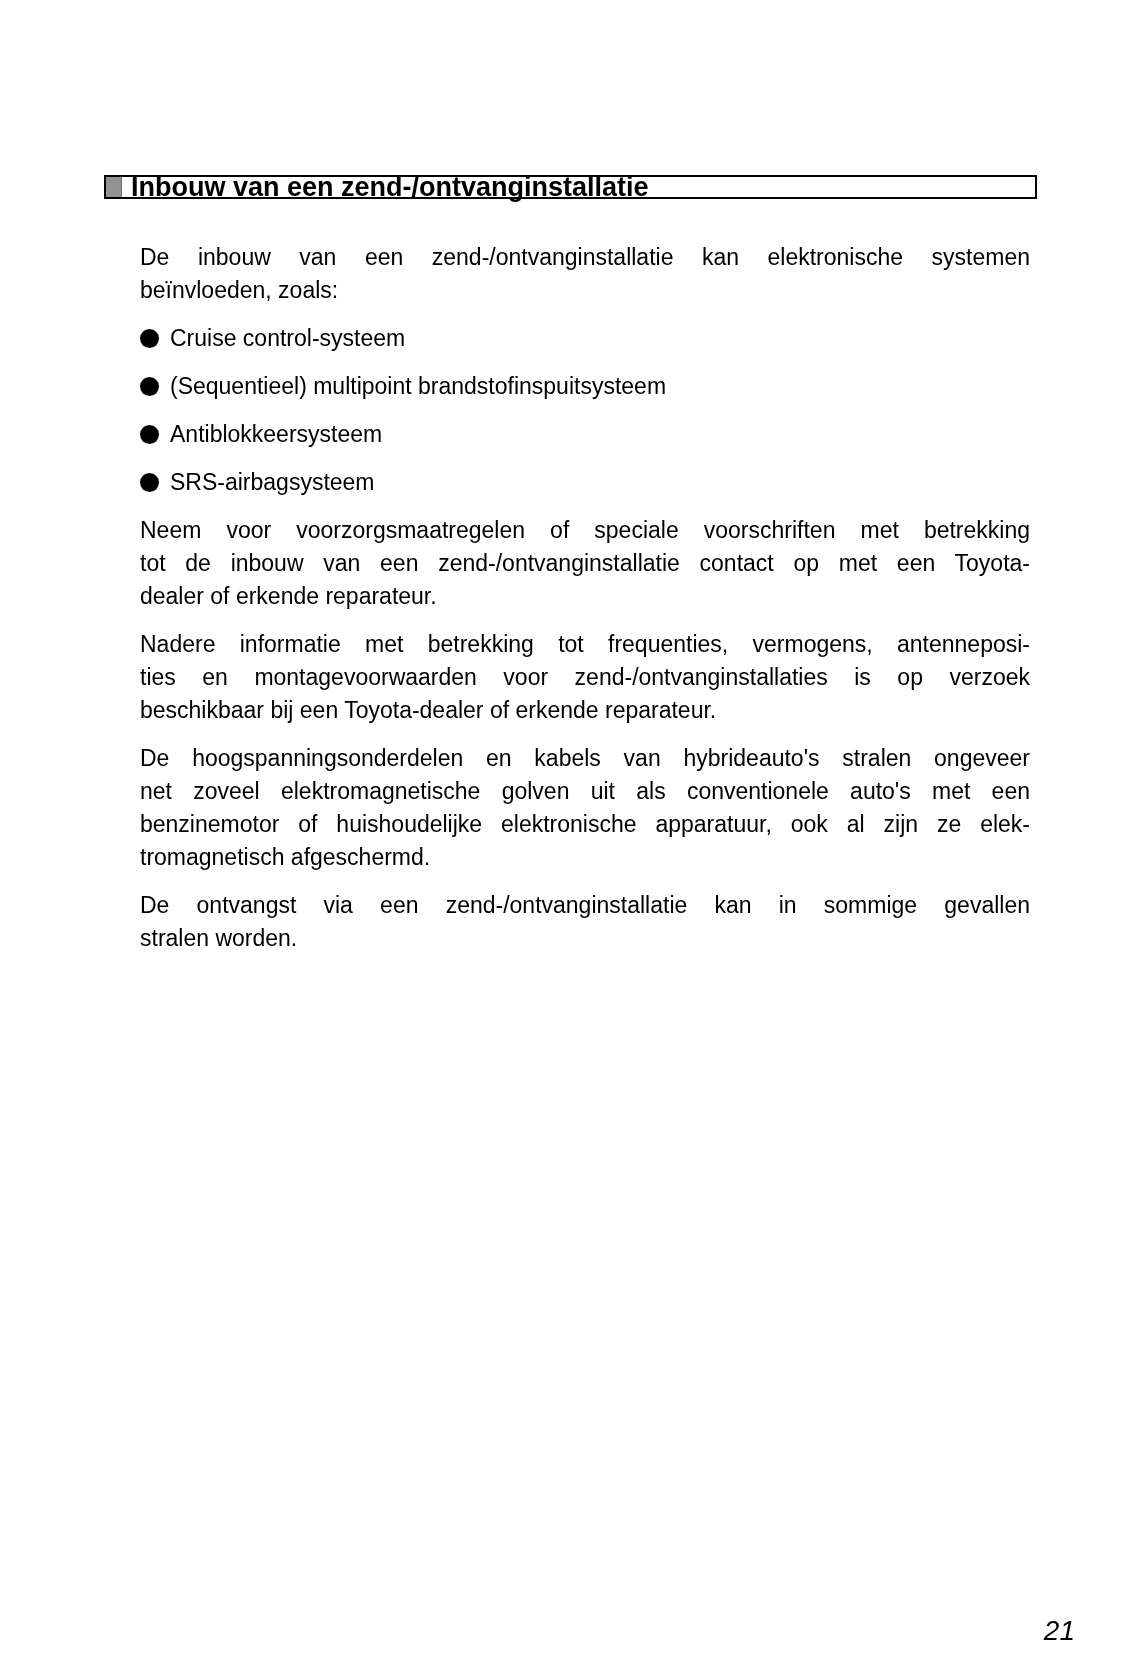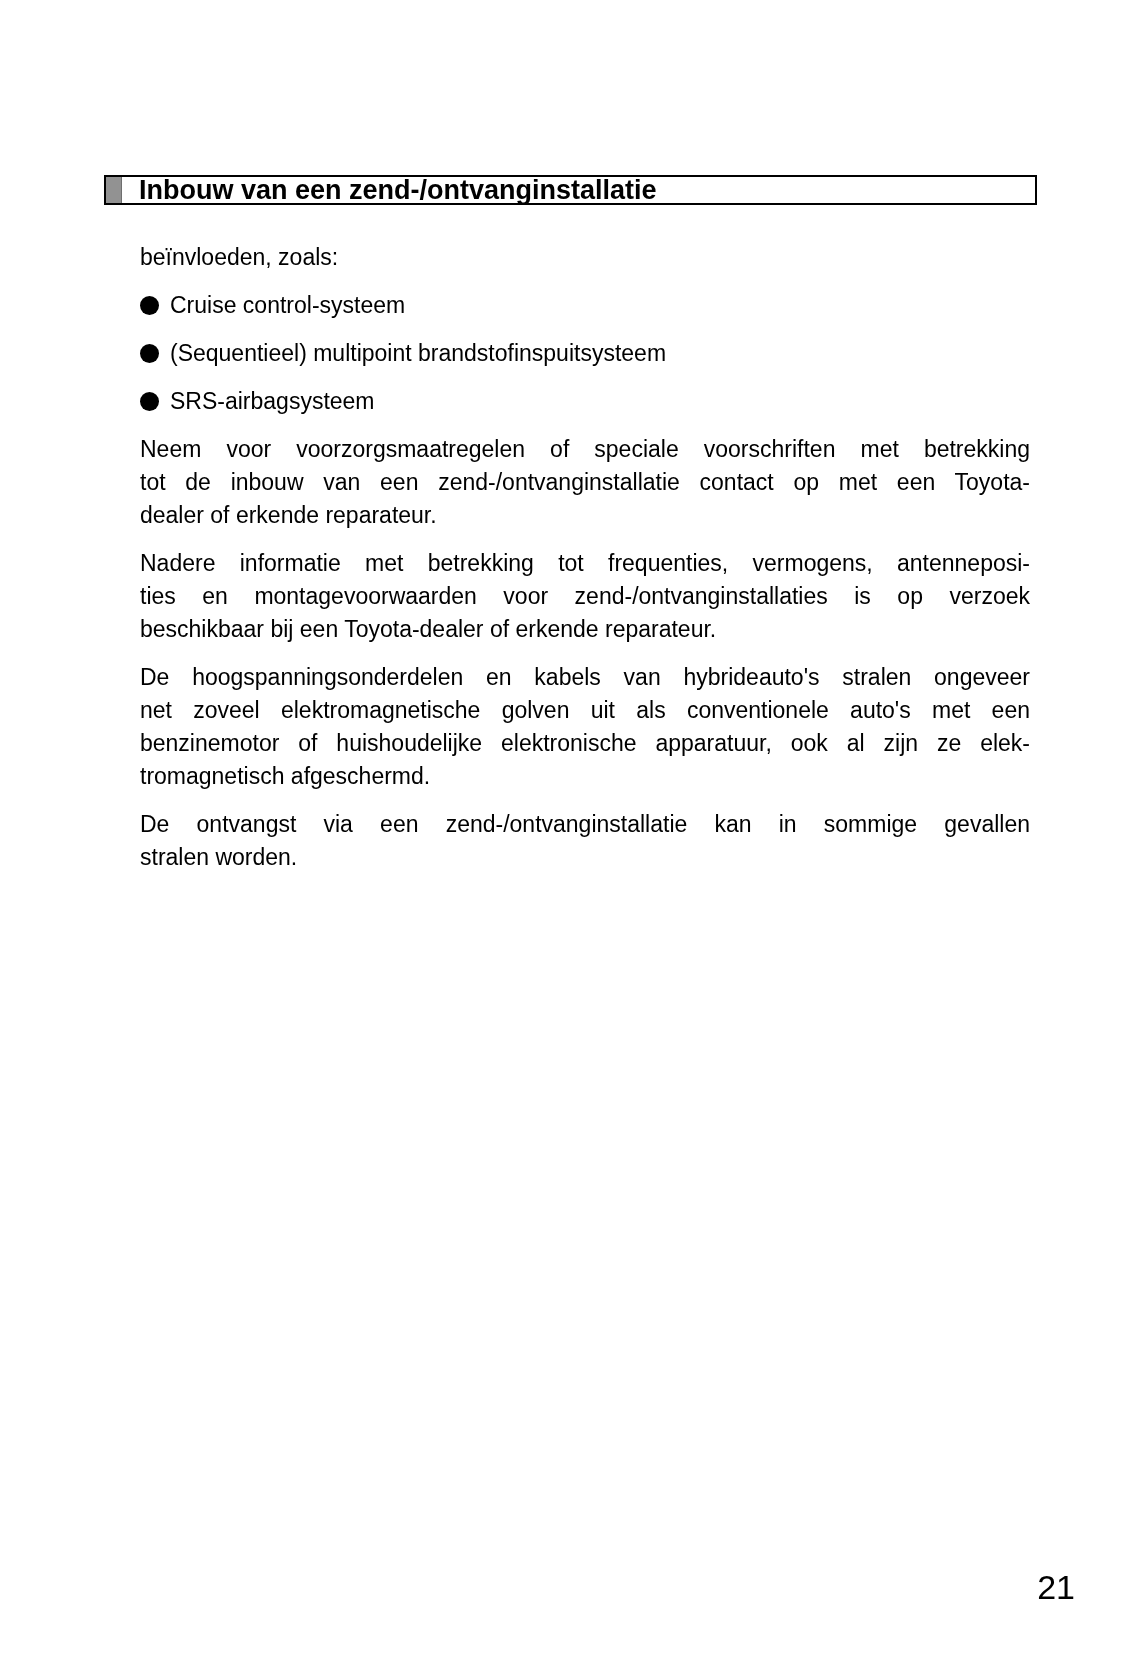--- a/index.html
+++ b/index.html
@@ -11,27 +11,26 @@
     color: #000000;
     font-family: "Liberation Sans", sans-serif;
     overflow: hidden;
   }
   
   .header-box {
     position: absolute;
     left: 104px;
     top: 175px;
     width: 933px;
-    height: 30px;
+    height: 24px;
     border: 2px solid #000000;
     box-sizing: border-box;
     background: #ffffff;
     display: flex;
     align-items: stretch;
-    gap: 8px;
   }
   .accent-bar {
     flex: 0 0 15px;
     width: 15px;
     background: #929292;
     border-right: 1px solid #6e6e6e;
   }
   .section-title {
     margin: 0;
     align-self: center;
@@ -70,49 +69,55 @@
     left: 0;
     top: 7px;
     width: 19px;
     height: 19px;
     border-radius: 50%;
     background: #000000;
   }
   .page-number {
     position: absolute;
     right: 67px;
-    top: 1572px;
-    font-size: 34px;
+    top: 1616px;
+    font-size: 28px;
     line-height: 30px;
+    font-style: italic;
   }
 </style>
 </head>
 <body>
 
 <div class="page">
 
   <div class="header-box">
     <span class="accent-bar"></span>
     <h1 class="section-title">Inbouw van een zend-/ontvanginstallatie</h1>
   </div>
 
   <div class="body-text">
 
     <p class="para">
+      <span class="tl jl">De inbouw van een zend-/ontvanginstallatie kan elektronische systemen</span>
       <span class="tl">beïnvloeden, zoals:</span>
     </p>
 
     <ul class="bullet-list">
       <li class="bullet-item">
         <span class="bullet-icon"></span>
         <span>Cruise control-systeem</span>
       </li>
       <li class="bullet-item">
         <span class="bullet-icon"></span>
         <span>(Sequentieel) multipoint brandstofinspuitsysteem</span>
+      </li>
+      <li class="bullet-item">
+        <span class="bullet-icon"></span>
+        <span>Antiblokkeersysteem</span>
       </li>
       <li class="bullet-item">
         <span class="bullet-icon"></span>
         <span>SRS-airbagsysteem</span>
       </li>
     </ul>
 
     <p class="para">
       <span class="tl jl">Neem voor voorzorgsmaatregelen of speciale voorschriften met betrekking</span>
       <span class="tl jl">tot de inbouw van een zend-/ontvanginstallatie contact op met een Toyota-</span>

